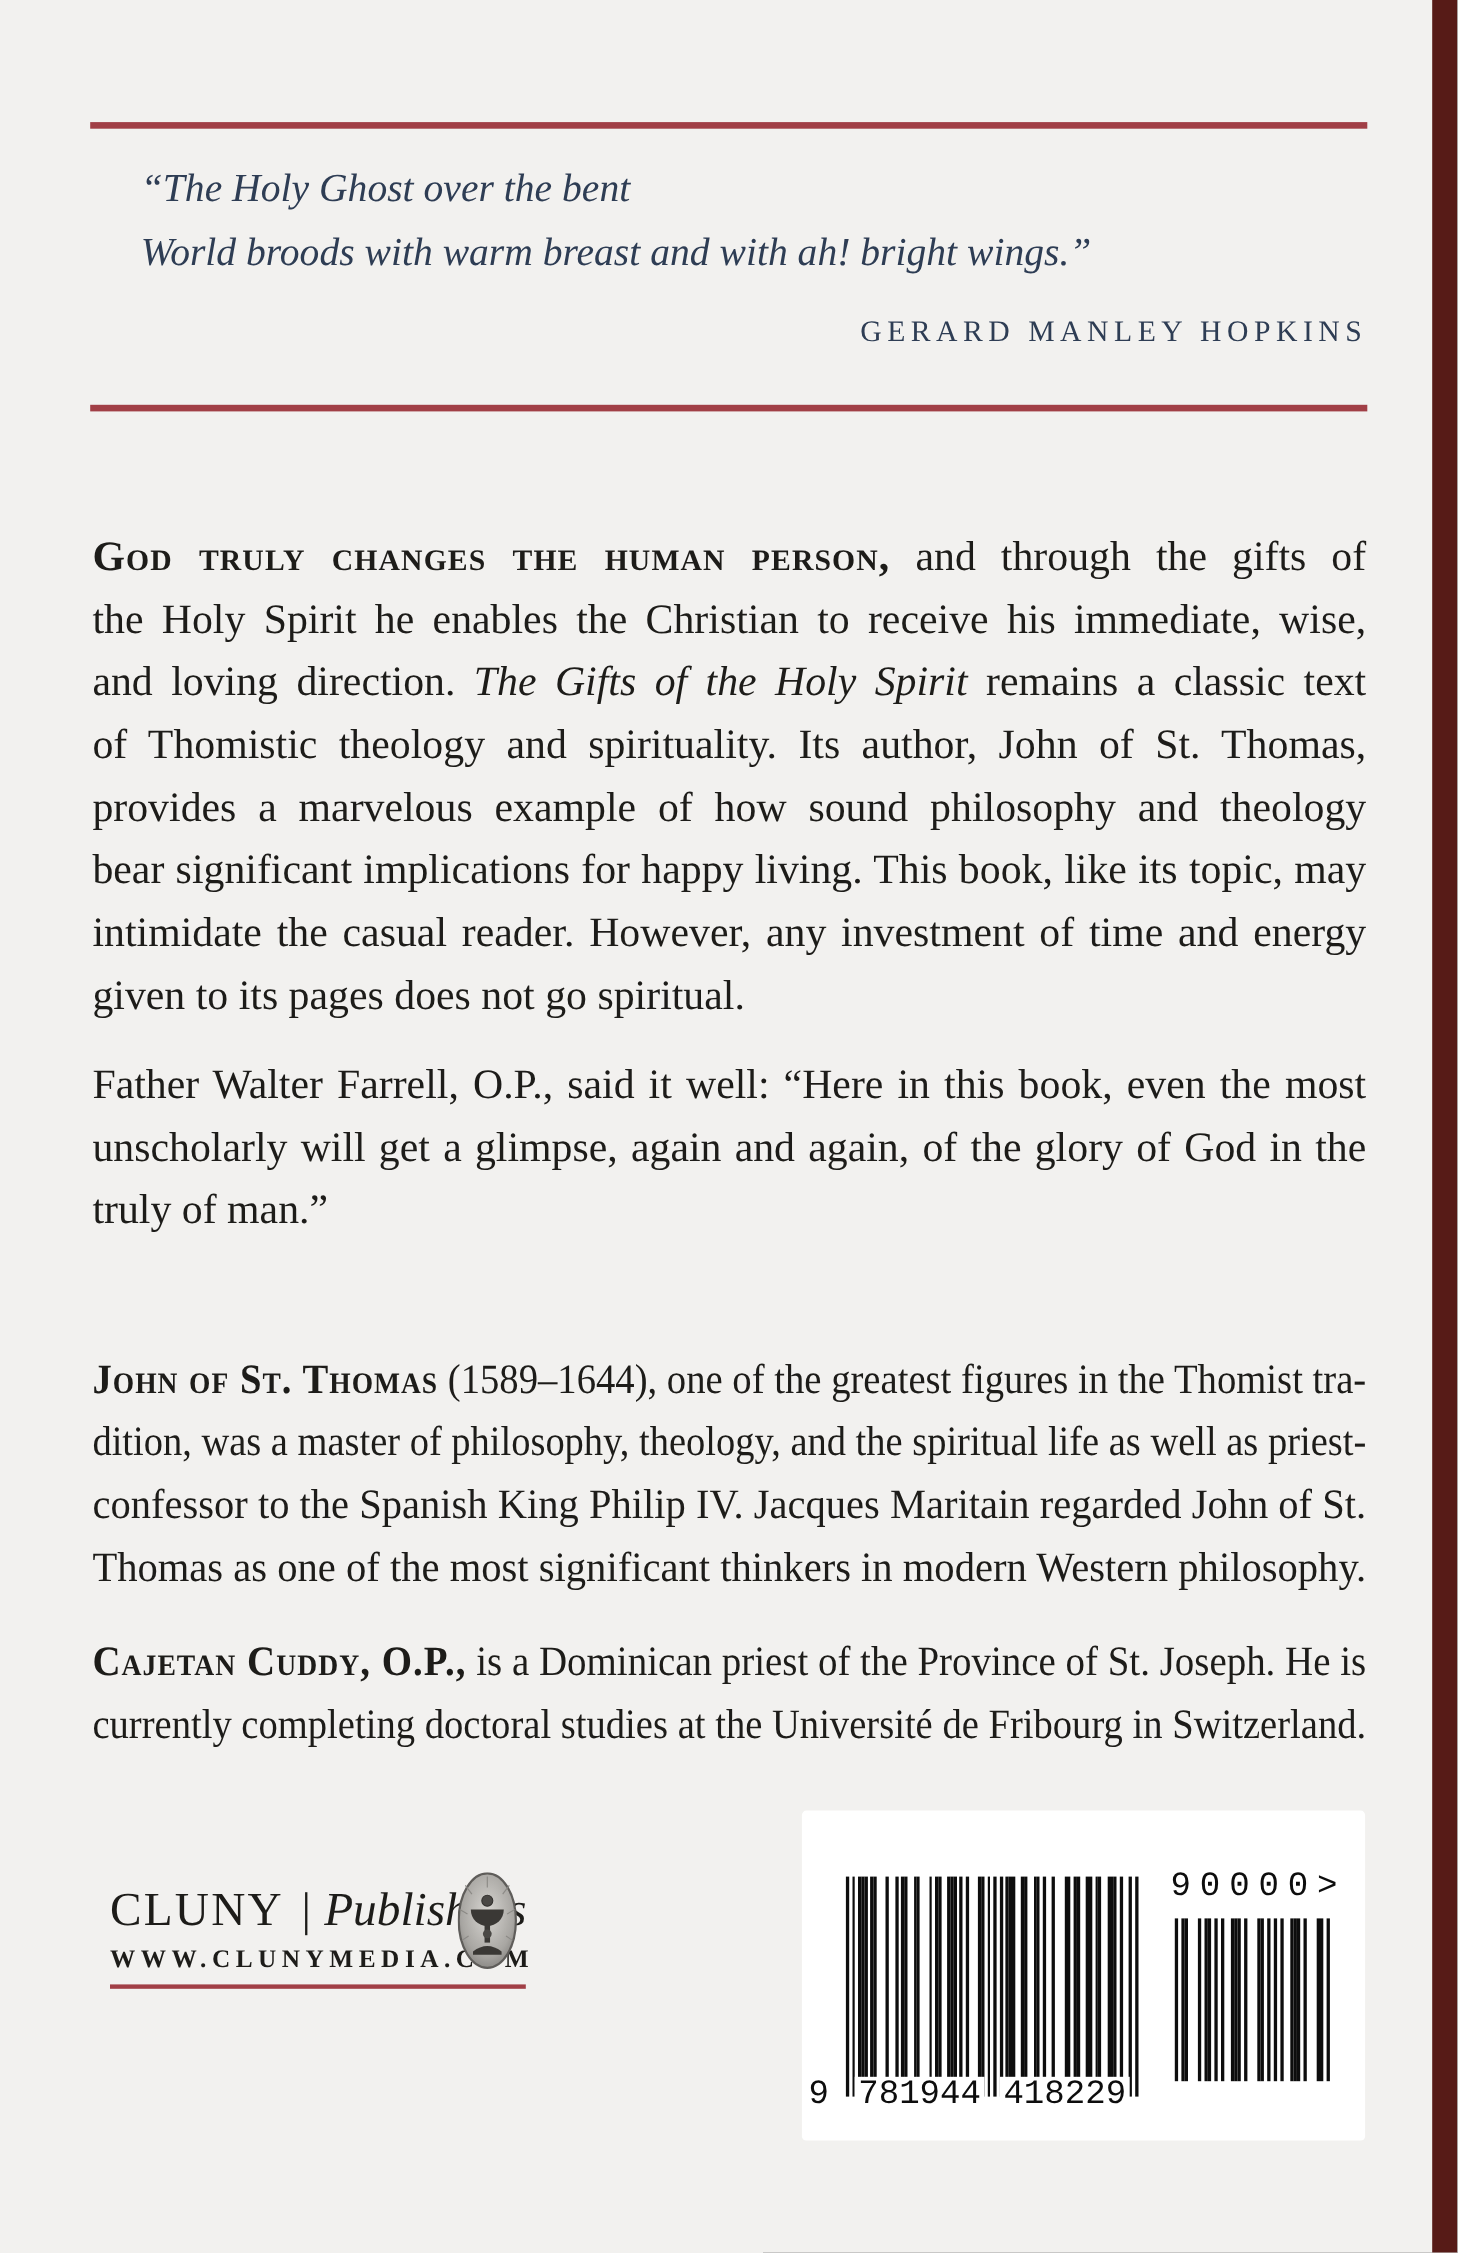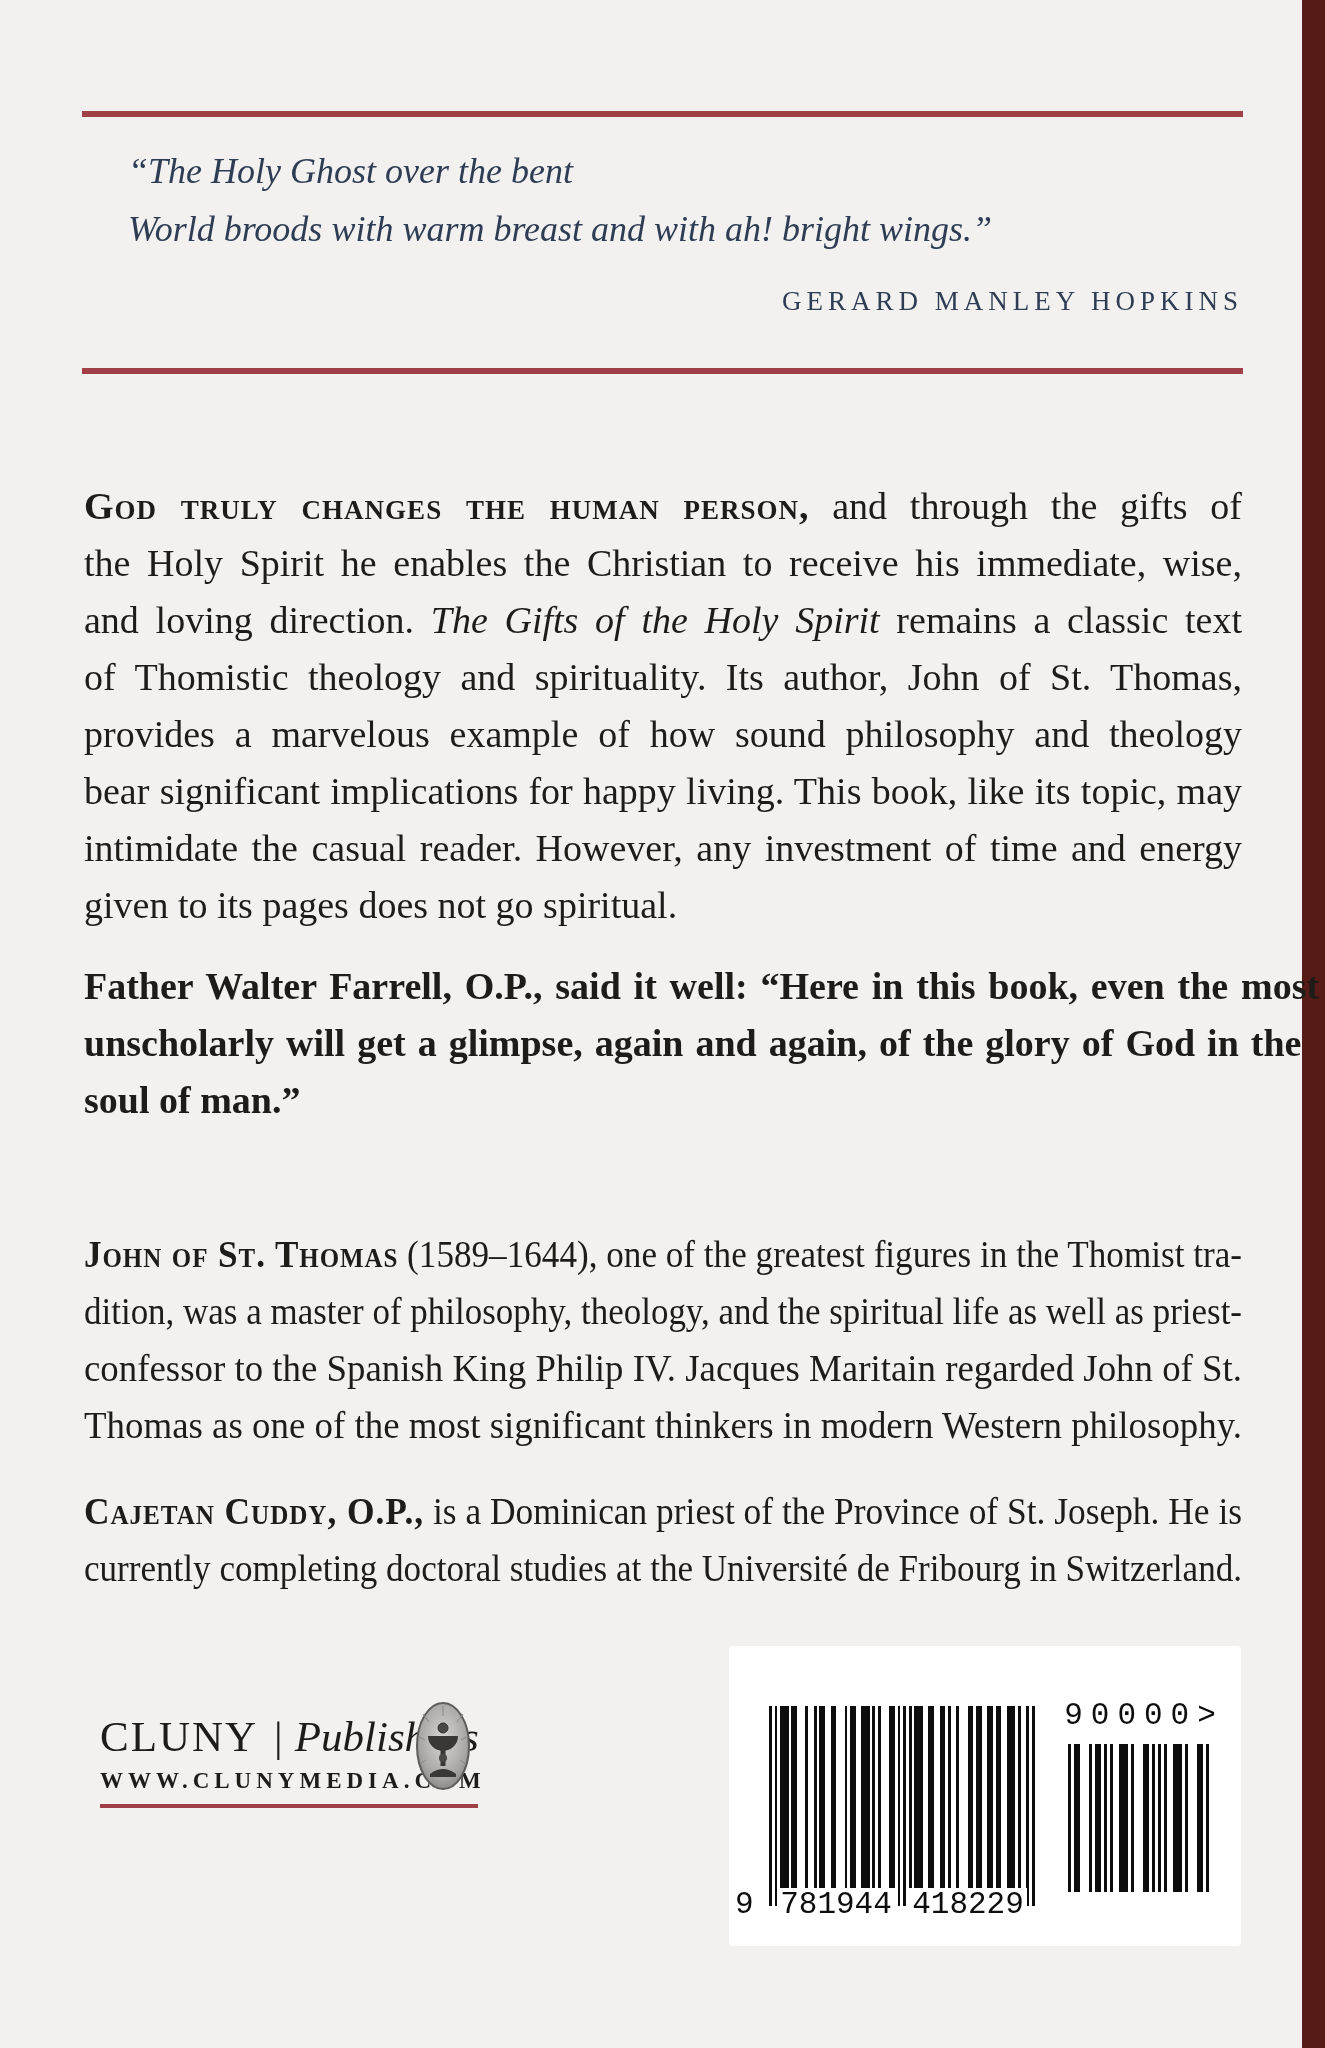--- a/index.html
+++ b/index.html
@@ -19,21 +19,21 @@
   
   #quote{position:absolute; left:82px; top:142px; width:1161px; color:var(--navy);}
   .qline{padding-left:46px; font-style:italic; font-size:36px; line-height:58px; white-space:nowrap;}
   #attribution{margin-top:28px; text-align:right; font-size:27px; letter-spacing:5px; font-style:normal; color:var(--navy);}
 
   
   #body-copy{position:absolute; left:84px; top:478px; width:1158px; font-size:38px; line-height:57px;}
   .bline{height:57px; white-space:nowrap;}
   .fitspan{display:inline-block;}
   .lead{font-variant:small-caps; font-weight:700; letter-spacing:1px;}
-  .para:nth-of-type(2){margin-top:24px;font-weight:bold;}
+  .para:nth-of-type(2){margin-top:24px;}
   .para:nth-of-type(3){margin-top:97px;}
   .para:nth-of-type(4){margin-top:29px;}
 
   
   #publisher-row{position:absolute; left:100px; top:1712px; font-size:43px; white-space:nowrap;}
   #publisher-name{letter-spacing:2px;}
   #publisher-divider{margin:0 12px 0 16px; font-weight:400;}
   #publisher-type{font-style:italic;}
   #publisher-url{position:absolute; left:100px; top:1768px; font-size:23px; letter-spacing:5px; font-weight:700;}
   #chalice{position:absolute; left:416px; top:1702px; width:54px; height:88px;}
@@ -82,21 +82,21 @@
         <div class="bline just"><span class="fitspan" style="word-spacing: 7.23307px;">and loving direction. <i>The Gifts of the Holy Spirit</i> remains a classic text</span></div>
         <div class="bline just"><span class="fitspan" style="word-spacing: 9.94688px;">of Thomistic theology and spirituality. Its author, John of St. Thomas,</span></div>
         <div class="bline just"><span class="fitspan" style="word-spacing: 10.3472px;">provides a marvelous example of how sound philosophy and theology</span></div>
         <div class="bline just"><span class="fitspan" style="word-spacing: 0.757102px;">bear significant implications for happy living. This book, like its topic, may</span></div>
         <div class="bline just"><span class="fitspan" style="word-spacing: 3.96094px;">intimidate the casual reader. However, any investment of time and energy</span></div>
         <div class="bline lastline"><span class="fitspan">given to its pages does not go spiritual.</span></div>
       </div>
       <div class="para">
         <div class="bline just"><span class="fitspan" style="word-spacing: 3.3149px;">Father Walter Farrell, O.P., said it well: “Here in this book, even the most</span></div>
         <div class="bline just"><span class="fitspan" style="word-spacing: 2.51116px;">unscholarly will get a glimpse, again and again, of the glory of God in the</span></div>
-        <div class="bline lastline"><span class="fitspan">soul of man.”</span></div>
+        <div class="bline lastline"><span class="fitspan">truly of man.”</span></div>
       </div>
       <div class="para">
         <div class="bline just"><span class="fitspan" style="transform-origin: 0px 50%; transform: scaleX(0.924955);"><span class="lead">John of St. Thomas</span> (1589–1644), one of the greatest figures in the Thomist tra-</span></div>
         <div class="bline just"><span class="fitspan" style="transform-origin: 0px 50%; transform: scaleX(0.92028);">dition, was a master of philosophy, theology, and the spiritual life as well as priest-</span></div>
         <div class="bline just"><span class="fitspan" style="transform-origin: 0px 50%; transform: scaleX(0.969837);">confessor to the Spanish King Philip IV. Jacques Maritain regarded John of St.</span></div>
         <div class="bline lastline"><span class="fitspan" style="transform-origin: 0px 50%; transform: scaleX(0.970904);">Thomas as one of the most significant thinkers in modern Western philosophy.</span></div>
       </div>
       <div class="para">
         <div class="bline just"><span class="fitspan" style="transform-origin: 0px 50%; transform: scaleX(0.931418);"><span class="lead">Cajetan Cuddy, O.P.,</span> is a Dominican priest of the Province of St. Joseph. He is</span></div>
         <div class="bline lastline"><span class="fitspan" style="transform-origin: 0px 50%; transform: scaleX(0.923399);">currently completing doctoral studies at the Université de Fribourg in Switzerland.</span></div>

